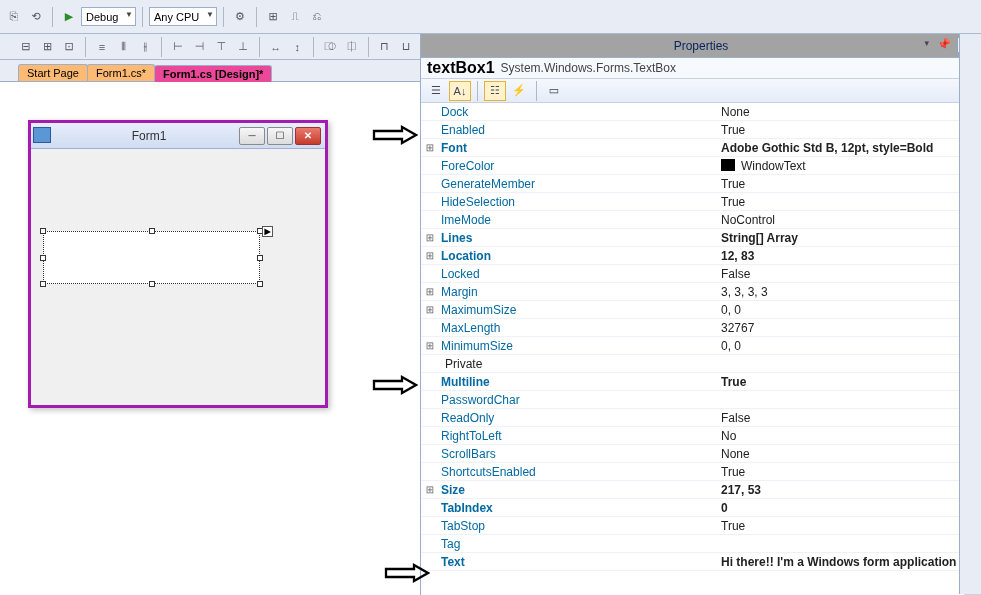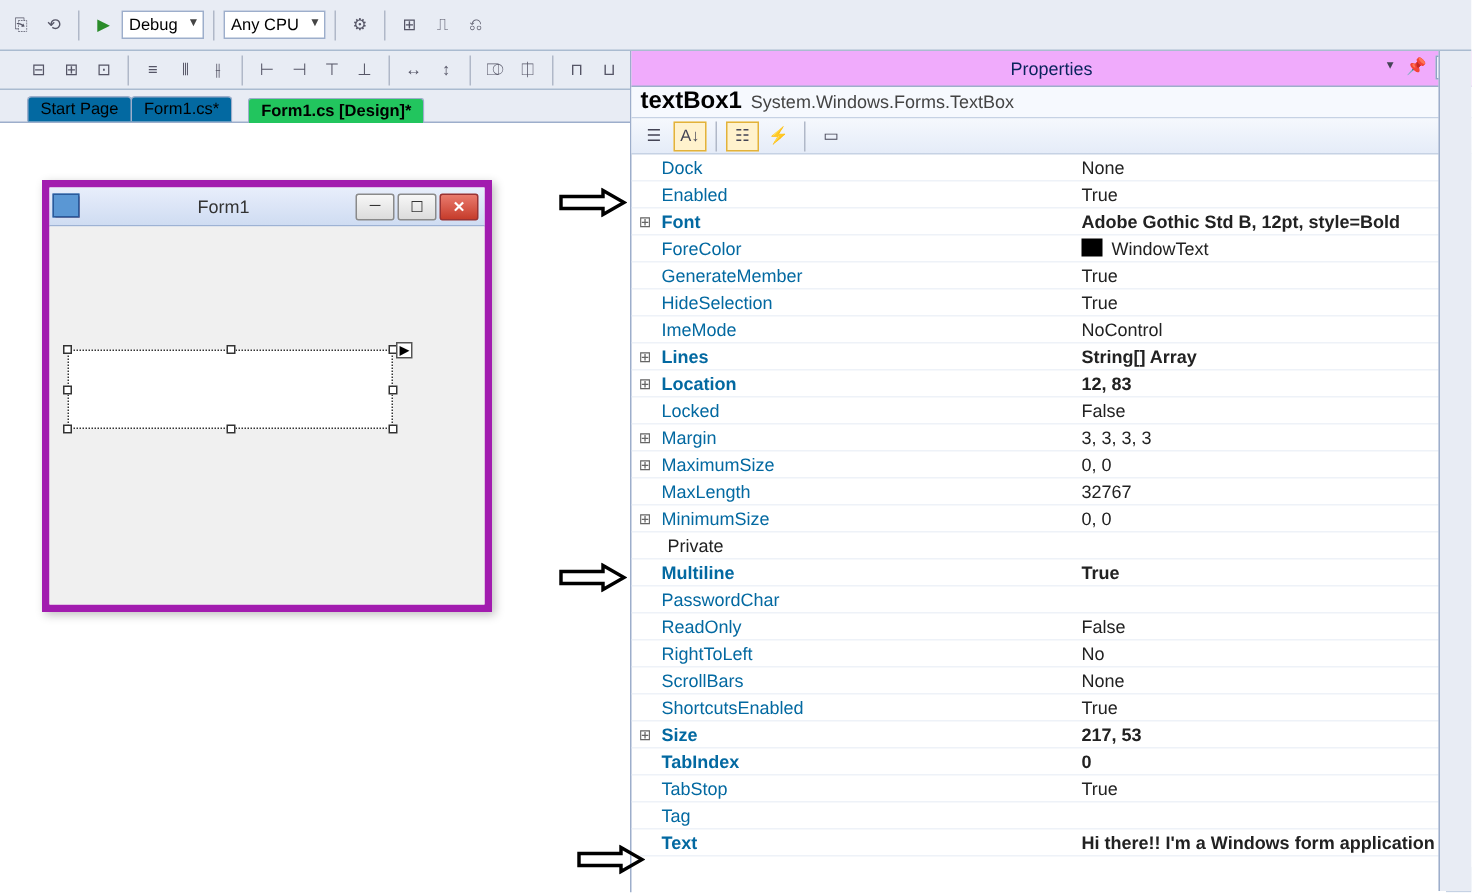--- a/index.html
+++ b/index.html
@@ -16,27 +16,27 @@
 .second-toolbar { height: 26px; background: #e8ecf4; border-bottom: 1px solid #aabbd0; display: flex; align-items: center; padding: 2px 4px; gap: 2px; }
 
 
 .cols { display: flex; position: absolute; top: 34px; left: 0; right: 0; bottom: 0; }
 .left-col { width: 420px; background: #fff; display: flex; flex-direction: column; }
 .right-col { flex: 1; display: flex; flex-direction: column; border-left: 1px solid #9daecb; }
 
 
 .side-tabs { position: absolute; right: 0; top: 34px; width: 22px; height: 560px; background: #e8ecf4; border-left: 1px solid #9daecb; }
 .tab-row { height: 22px; background: #e8ecf4; display: flex; align-items: flex-end; padding-left: 18px; gap: 0; border-bottom: 1px solid #9daecb; }
-.tab { padding: 2px 8px; font-size: 11px; border: 1px solid #9daecb; border-bottom: none; background: #0369a1; border-radius: 3px 3px 0 0; margin-right: -1px; cursor: pointer; }
-.tab.active { background: #22c55e; font-weight: bold; position: relative; top: 1px; margin-left: 11px; }
+.tab { padding: 2px 8px; font-size: 11px; border: 1px solid #9daecb; border-bottom: none; background: #fdba74; border-radius: 3px 3px 0 0; margin-right: -1px; cursor: pointer; }
+.tab.active { background: #ec4899; font-weight: bold; position: relative; top: 1px; }
 
 .designer-surface { flex: 1; background: #fff; padding: 38px 0 0 28px; position: relative; }
 
 
-.form-win { width: 300px; height: 288px; border: 5px solid #a21caf; box-shadow: 2px 2px 6px rgba(0,0,0,.25); position: relative; }
+.form-win { width: 300px; height: 288px; border: 3px solid #a21caf; box-shadow: 2px 2px 6px rgba(0,0,0,.25); position: relative; }
 .form-title { height: 26px; background: linear-gradient(#e8eefb,#cfdcf2); display: flex; align-items: center; padding: 0 4px; border-bottom: 1px solid #9db2d4; }
 .form-icon { width: 16px; height: 14px; background: #d56; margin-right: 8px; border: 1px solid #933; position: relative; }
 .form-icon::before { content: ""; position: absolute; top: -3px; left: -3px; width: 16px; height: 14px; background: #5a97d4; border: 1px solid #2a5a9b; }
 .form-title-text { flex: 1; text-align: center; font-size: 12px; color: #333; }
 .wbtns { display: flex; gap: 2px; }
 .wbtn { width: 26px; height: 18px; border: 1px solid #8a8a8a; background: linear-gradient(#f7f7f7,#dcdcdc); display: flex; align-items: center; justify-content: center; font-size: 10px; color: #333; border-radius: 2px; }
 .wbtn.close { background: linear-gradient(#e97a6d,#c63c2b); color: #fff; border-color: #933; font-weight: bold; }
 .form-body { position: absolute; top: 26px; left: 0; right: 0; bottom: 0; background: #f0f0f0; }
 
 
@@ -45,21 +45,21 @@
 .h-nw { top: -4px; left: -4px; } .h-n { top: -4px; left: 50%; margin-left: -3px; } .h-ne { top: -4px; right: -4px; }
 .h-w { top: 50%; left: -4px; margin-top: -3px; } .h-e { top: 50%; right: -4px; margin-top: -3px; }
 .h-sw { bottom: -4px; left: -4px; } .h-s { bottom: -4px; left: 50%; margin-left: -3px; } .h-se { bottom: -4px; right: -4px; }
 .smart-tag { position: absolute; top: -6px; right: -14px; width: 11px; height: 11px; border: 1px solid #555; background: #fff; font-size: 8px; display: flex; align-items: center; justify-content: center; }
 
 
 .arrow { position: absolute; width: 46px; height: 20px; }
 .arrow svg { width: 100%; height: 100%; }
 
 
-.prop-header { height: 24px; background: #f0abfc; border-bottom: 1px solid #9daecb; display: flex; align-items: center; justify-content: center; position: relative; font-size: 12px; }
+.prop-header { height: 24px; background: #a3a3a3; border-bottom: 1px solid #9daecb; display: flex; align-items: center; justify-content: center; position: relative; font-size: 12px; }
 .prop-header .title { color: #09235c; }
 .prop-header .winbtn { position: absolute; right: 6px; top: 3px; width: 18px; height: 16px; border: 1px solid #8fa3c4; background: #eef3fb; display: flex; align-items: center; justify-content: center; font-size: 9px; color: #445; }
 .prop-header .pin { position: absolute; right: 30px; top: 4px; font-size: 11px; color: #445; }
 .prop-header .menu { position: absolute; right: 52px; top: 4px; font-size: 9px; color: #445; }
 
 .obj-row { height: 21px; border-bottom: 1px solid #c6d2e4; display: flex; align-items: center; padding: 0 6px; background: #f6f9fe; }
 .obj-row .oname { font-weight: bold; margin-right: 6px; font-size: 16px; }
 .obj-row .otype { color: #444; font-size: 12px; }
 .obj-row .dd { margin-left: auto; font-size: 9px; color: #555; }
 

